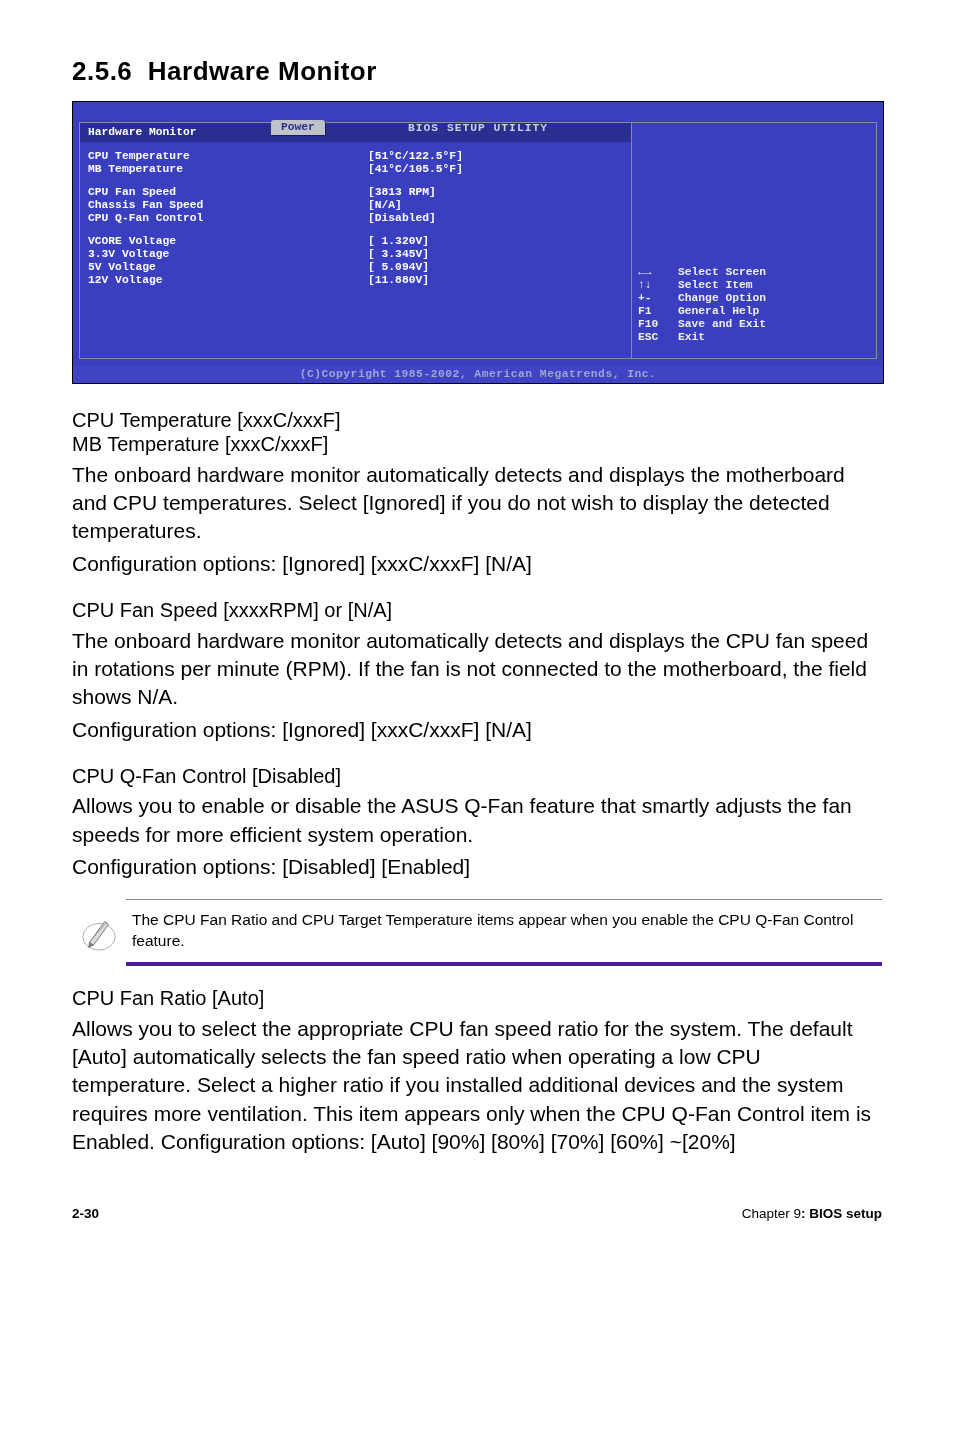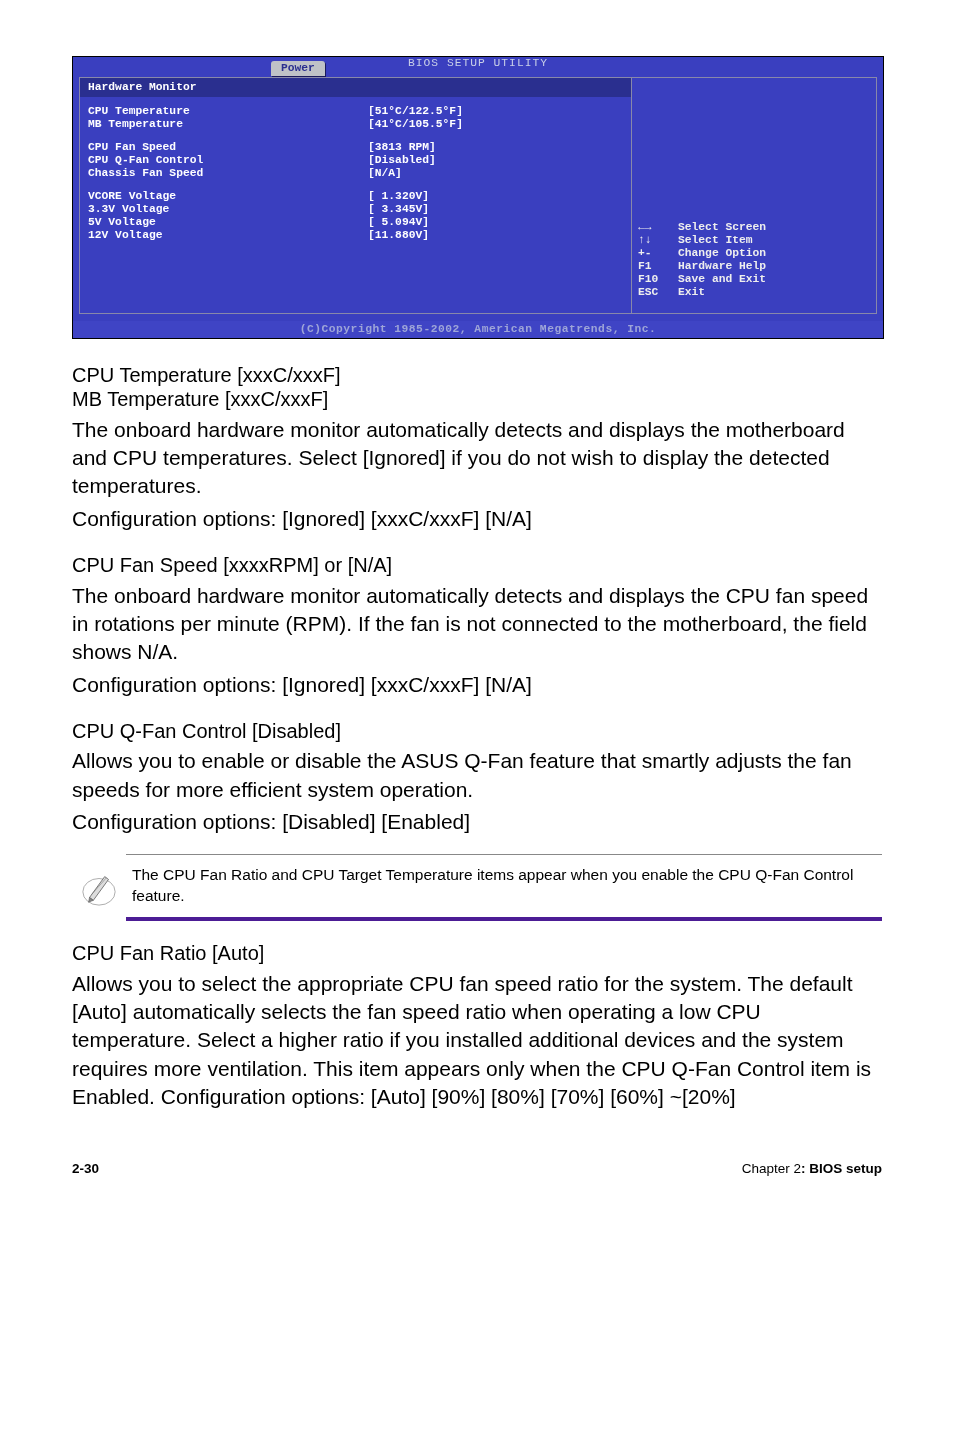--- a/index.html
+++ b/index.html
@@ -32,29 +32,29 @@
     position: relative;
   }
   .bios-titlebar {
     position: relative;
     height: 20px;
   }
   .bios-title {
     position: absolute;
     left: 50%;
     transform: translateX(-50%);
-    top: 0;
+    top: 20px;
     color: #c8cfe8;
-    font-weight: 400;
+    font-weight: 700;
     letter-spacing: 1px;
   }
   .bios-tab {
     position: absolute;
     left: 198px;
-    top: 4px;
+    top: 18px;
     background: #bfc2c7;
     color: #2a2f8f;
     padding: 1px 10px 1px 10px;
     font-weight: 700;
     border-top-left-radius: 3px;
     border-top-right-radius: 3px;
     box-shadow: 1px 1px 0 #1a1a5a;
   }
   .bios-body {
     display: flex;
@@ -161,20 +161,23 @@
   }
   .page-footer .left { font-weight: 700; }
   .page-footer .right { font-weight: 400; }
   .page-footer .right b { font-weight: 700; }
 </style>
 </head>
 <body>
 
 <div class="page">
 
+  <h1 class="section-number">
+    <span>2.5.6</span>&nbsp;&nbsp;<span>Hardware Monitor</span>
+  </h1>
 
   <div class="bios-box">
     <div class="bios-titlebar">
       <span class="bios-title">BIOS SETUP UTILITY</span>
       <span class="bios-tab">Power</span>
     </div>
     <div class="bios-body">
       <div class="bios-left">
         <div class="bios-subheader">Hardware Monitor</div>
         <div class="bios-content">
@@ -185,26 +188,26 @@
           <div class="bios-row">
             <span class="bios-label">MB Temperature</span>
             <span class="bios-value">[41°C/105.5°F]</span>
           </div>
           <div style="height:10px"></div>
           <div class="bios-row">
             <span class="bios-label">CPU Fan Speed</span>
             <span class="bios-value">[3813 RPM]</span>
           </div>
           <div class="bios-row">
+            <span class="bios-label">Chassis Fan Speed</span>
+            <span class="bios-value">[N/A]</span>
+          </div>
+          <div class="bios-row">
             <span class="bios-label">CPU Q-Fan Control</span>
             <span class="bios-value">[Disabled]</span>
-          </div>
-          <div class="bios-row">
-            <span class="bios-label">Chassis Fan Speed</span>
-            <span class="bios-value">[N/A]</span>
           </div>
           <div style="height:10px"></div>
           <div class="bios-row">
             <span class="bios-label">VCORE Voltage</span>
             <span class="bios-value">[ 1.320V]</span>
           </div>
           <div class="bios-row">
             <span class="bios-label">3.3V Voltage</span>
             <span class="bios-value">[ 3.345V]</span>
           </div>
@@ -226,21 +229,21 @@
         <div class="help-row">
             <span class="help-key bios-help-arrows">↑↓</span>
             <span class="help-desc">Select Item</span>
           </div>
         <div class="help-row">
             <span class="help-key">+-</span>
             <span class="help-desc">Change Option</span>
           </div>
         <div class="help-row">
             <span class="help-key">F1</span>
-            <span class="help-desc">Hardware Help</span>
+            <span class="help-desc">General Help</span>
           </div>
         <div class="help-row">
             <span class="help-key">F10</span>
             <span class="help-desc">Save and Exit</span>
           </div>
         <div class="help-row">
             <span class="help-key">ESC</span>
             <span class="help-desc">Exit</span>
           </div>
         <div style="height:6px"></div>
@@ -274,16 +277,16 @@
       </svg>
     </span>
     <div class="text-wrap">The CPU Fan Ratio and CPU Target Temperature items appear when you enable the CPU Q-Fan Control feature.</div>
   </div>
 
   <h2 class="doc-h2">CPU Fan Ratio [Auto]</h2>
   <p class="body">Allows you to select the appropriate CPU fan speed ratio for the system. The default [Auto] automatically selects the fan speed ratio when operating a low CPU temperature. Select a higher ratio if you installed additional devices and the system requires more ventilation. This item appears only when the CPU Q-Fan Control item is Enabled. Configuration options: [Auto] [90%] [80%] [70%] [60%] ~[20%]</p>
 
   <div class="page-footer">
     <span class="left">2-30</span>
-    <span class="right"><span>Chapter 2</span><b>: BIOS setup</b></span>
+    <span class="right"><span>Chapter 9</span><b>: BIOS setup</b></span>
   </div>
 
 </div>
 
 </body></html>

